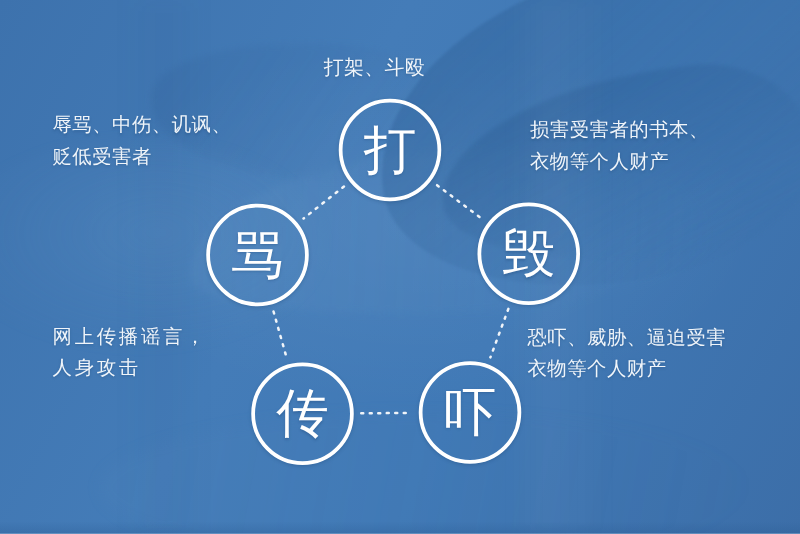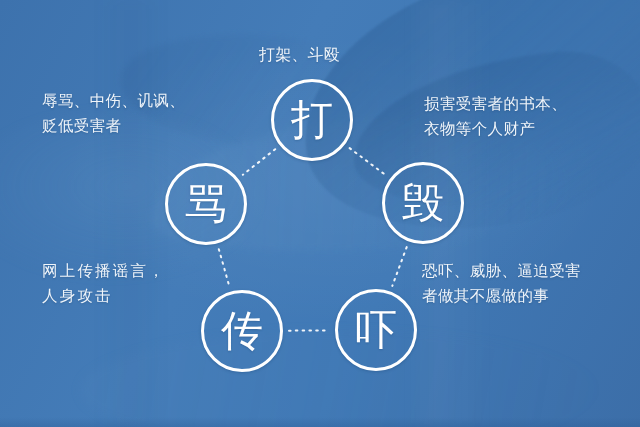--- a/index.html
+++ b/index.html
@@ -153,20 +153,21 @@
     white-space: pre-line;
     text-shadow: 0 1px 2px rgba(28,68,112,0.35);
     user-select: none;
   }
   .caption.top-label {
     font-size: 16px;
     letter-spacing: 0.2px;
   }
   .caption.wide-spaced {
     letter-spacing: 2.2px;
+    font-family: Liberation Mono, monospace;
   }
 </style>
 </head>
 <body>
 
 <div id="poster">
 
   <div class="bg-base"></div>
   <div class="bg-shape shape-top-left-wisp"></div>
   <div class="bg-shape shape-left-cloud"></div>
@@ -207,15 +208,15 @@
   <div class="caption" style="left:42px; top:88px; width:210px;">辱骂、中伤、讥讽、
 贬低受害者</div>
 
   <div class="caption" style="left:424px; top:93px; width:212px;font-family:Liberation Mono, monospace;">损害受害者的书本、
 衣物等个人财产</div>
 
   <div class="caption wide-spaced" style="left:42px; top:258px; width:215px;">网上传播谣言，
 人身攻击</div>
 
   <div class="caption" style="left:422px; top:258px; width:216px;">恐吓、威胁、逼迫受害
-者做其不愿做的事</div>
+衣物等个人财产</div>
 
 </div>
 
 </body></html>

